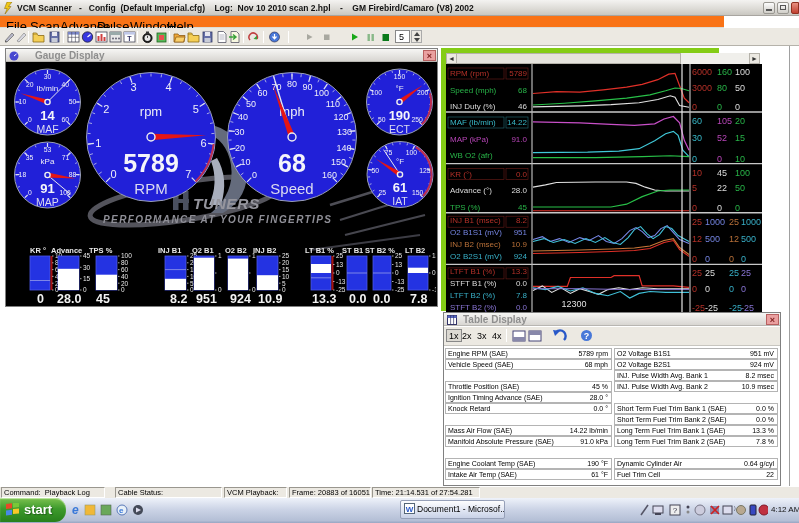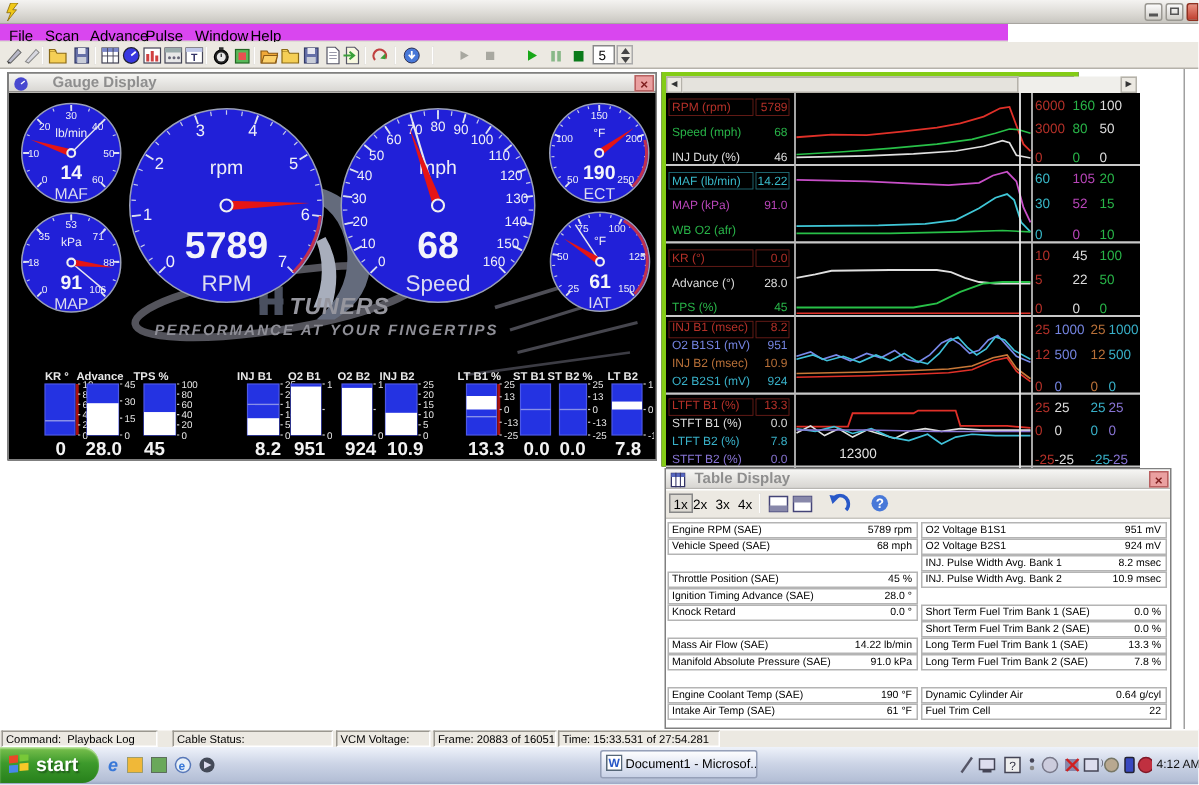--- a/index.html
+++ b/index.html
@@ -10,30 +10,31 @@
 .closebtn { position:absolute; right:1px; top:1px; width:13px; height:11px;
   background:#eaa0a0; border:1px solid #b86060; color:#802020; font-size:9px;
   font-weight:bold; text-align:center; line-height:10px; }
 </style></head>
 <body>
 
 <div class="abs" style="left:0;top:0;width:799px;height:16px;background:linear-gradient(#f4f3f1,#dcdad5 60%,#c9c7c1);border-bottom:1px solid #a8a5a0">
   <svg class="abs" style="left:3px;top:2px" width="11" height="12" viewBox="0 0 11 12">
       <polygon points="4,0 9,0 5.5,4.5 8,4.5 2,12 4.2,6.5 1.5,6.5" fill="#f0c818" stroke="#806000" stroke-width="0.5"></polygon>
     </svg>
+  <div class="abs" style="left:17px;top:3px;font-size:8.5px;font-weight:bold;color:#111;white-space:nowrap">VCM Scanner&nbsp;&nbsp; -&nbsp;&nbsp; Config&nbsp; (Default Imperial.cfg)&nbsp;&nbsp;&nbsp; Log:&nbsp; Nov 10 2010 scan 2.hpl&nbsp;&nbsp;&nbsp; -&nbsp;&nbsp;&nbsp; GM Firebird/Camaro (V8) 2002</div>
   <div class="abs" style="left:763px;top:2px;width:12px;height:12px;background:linear-gradient(#fcfcfc,#d0cec8);border:1px solid #9a9892;border-radius:2px">
       <div style="position:absolute;left:2px;bottom:2px;width:6px;height:2px;background:#555"></div>
     </div>
   <div class="abs" style="left:777px;top:2px;width:12px;height:12px;background:linear-gradient(#fcfcfc,#d0cec8);border:1px solid #9a9892;border-radius:2px">
       <div style="position:absolute;left:2px;top:2px;width:6px;height:5px;border:1px solid #555"></div>
     </div>
   <div class="abs" style="left:791px;top:2px;width:8px;height:12px;background:linear-gradient(#e89080,#c04030);border:1px solid #903020;border-radius:2px 0 0 2px"></div>
 </div>
 
-<div class="abs" style="left:0;top:16px;width:672px;height:12px;background:#d946ef;border-bottom:1px solid #dedbd4;font-size:10px;color:#000">
+<div class="abs" style="left:0;top:16px;width:724px;height:12px;background:#f97316;border-bottom:1px solid #dedbd4;font-size:13px;color:#000">
   <span class="abs" style="left:6px;top:3px">File</span>
     <span class="abs" style="left:30px;top:3px">Scan</span>
   <span class="abs" style="left:60px;top:3px">Advance</span>
     <span class="abs" style="left:97px;top:3px">Pulse</span>
   <span class="abs" style="left:130px;top:3px">Window</span>
     <span class="abs" style="left:167px;top:3px">Help</span>
 </div>
 
 <div class="abs" style="left:0;top:28px;width:799px;height:18px;background:#ece9e2;border-bottom:1px solid #b5b2aa">
 <svg style="position:absolute;left:3px;top:2px" width="13" height="14" viewBox="0 0 13 14">
@@ -590,21 +591,21 @@
           <line x1="422" y1="193.0" x2="423.5" y2="193.0" stroke="#cccccc" stroke-width="0.8"></line>
           <text x="425" y="195.4" font-size="6.5" fill="#e8e8e8">13</text>
           <line x1="422" y1="210.0" x2="423.5" y2="210.0" stroke="#cccccc" stroke-width="0.8"></line>
           <text x="425" y="212.4" font-size="6.5" fill="#e8e8e8">0</text>
           <line x1="422" y1="227.0" x2="423.5" y2="227.0" stroke="#cccccc" stroke-width="0.8"></line>
           <text x="425" y="229.4" font-size="6.5" fill="#e8e8e8">-13</text>
           <text x="403" y="240" font-size="12.5" font-weight="bold" fill="#f2f2f2">7.8</text>
         </svg></div>
   </div>
 
-  <div class="abs" style="left:441px;top:2px;width:278px;height:263px;border:3px solid #84cc16;background:#000">
+  <div class="abs" style="left:441px;top:2px;width:278px;height:263px;border:5px solid #84cc16;background:#000">
     <div class="abs" style="left:0;top:0;width:314px;height:11px;background:#f0efeb">
       <div class="abs" style="left:0;top:0;width:11px;height:11px;background:#ece9e2;border:1px solid #b5b2aa;font-size:7px;text-align:center;line-height:10px;color:#333">◄</div>
       <div class="abs" style="left:11px;top:0;width:224px;height:11px;background:#e5e3dd;border:1px solid #b5b2aa;border-left:none"></div>
       <div class="abs" style="left:303px;top:0;width:11px;height:11px;background:#ece9e2;border:1px solid #b5b2aa;font-size:7px;text-align:center;line-height:10px;color:#333">►</div>
     </div>
     <div class="abs" style="left:0;top:11px"><svg width="316" height="252" viewBox="0 0 316 252" font-family="Liberation Sans, sans-serif">
           <rect x="0" y="0" width="316" height="252" fill="#000"></rect>
           <polyline points="87.0,29.5 110.4,27.7 133.8,28.1 157.2,25.8 180.6,23.1 196.2,20.3 211.8,15.7 222.7,10.2 229.0,9.3 233.6,21.7 238.3,34.1 243.0,38.7" fill="none" stroke="#e03028" stroke-width="1.2"></polyline>
           <polyline points="87.0,41.0 118.2,39.2 149.4,36.9 180.6,34.1 204.0,30.9 219.6,26.8 229.0,24.0 235.2,24.5 243.0,26.8" fill="none" stroke="#28c048" stroke-width="1.1"></polyline>
           <polyline points="87.0,42.9 133.8,41.9 165.0,40.6 193.1,38.7 211.8,35.5 224.3,31.8 229.0,33.2 233.6,41.5 243.0,43.3" fill="none" stroke="#e0e0e0" stroke-width="1.1"></polyline>
@@ -775,23 +776,23 @@
         <div style="height:11px;line-height:8px"><div style="display:inline-block;vertical-align:top;box-sizing:border-box;width:167px;height:11px"></div><span style="display:inline-block;width:2px"></span><div style="display:inline-block;vertical-align:top;box-sizing:border-box;width:164px;height:11px"></div></div>
         <div style="height:11px;line-height:8px"><div style="display:inline-block;vertical-align:top;box-sizing:border-box;width:167px;height:11px;border:1px solid #b4b4b4;padding:0 3px;overflow:hidden;position:relative"><span style="position:absolute;left:2px;top:1px;white-space:nowrap">Engine Coolant Temp (SAE)</span><span style="position:absolute;right:3px;top:1px;white-space:nowrap">190 °F</span></div><span style="display:inline-block;width:2px"></span><div style="display:inline-block;vertical-align:top;box-sizing:border-box;width:164px;height:11px;border:1px solid #b4b4b4;padding:0 3px;overflow:hidden;position:relative"><span style="position:absolute;left:2px;top:1px;white-space:nowrap">Dynamic Cylinder Air</span><span style="position:absolute;right:3px;top:1px;white-space:nowrap">0.64 g/cyl</span></div></div>
         <div style="height:11px;line-height:8px"><div style="display:inline-block;vertical-align:top;box-sizing:border-box;width:167px;height:11px;border:1px solid #b4b4b4;padding:0 3px;overflow:hidden;position:relative"><span style="position:absolute;left:2px;top:1px;white-space:nowrap">Intake Air Temp (SAE)</span><span style="position:absolute;right:3px;top:1px;white-space:nowrap">61 °F</span></div><span style="display:inline-block;width:2px"></span><div style="display:inline-block;vertical-align:top;box-sizing:border-box;width:164px;height:11px;border:1px solid #b4b4b4;padding:0 3px;overflow:hidden;position:relative"><span style="position:absolute;left:2px;top:1px;white-space:nowrap">Fuel Trim Cell</span><span style="position:absolute;right:3px;top:1px;white-space:nowrap">22</span></div></div>
     </div>
   </div>
 </div>
 
 <div class="abs" style="left:0;top:486px;width:799px;height:12px;background:#ece9e2;border-top:1px solid #fff;font-size:7.5px;color:#000">
   <div class="abs" style="left:1px;top:0px;width:104px;height:11px;border:1px solid;border-color:#9a978f #fff #fff #9a978f;padding-left:2px;line-height:10px;white-space:nowrap;overflow:hidden">Command:&nbsp; Playback Log</div>
   <div class="abs" style="left:115px;top:0px;width:107px;height:11px;border:1px solid;border-color:#9a978f #fff #fff #9a978f;padding-left:2px;line-height:10px;white-space:nowrap;overflow:hidden">Cable Status:</div>
-  <div class="abs" style="left:224px;top:0px;width:63px;height:11px;border:1px solid;border-color:#9a978f #fff #fff #9a978f;padding-left:2px;line-height:10px;white-space:nowrap;overflow:hidden">VCM Voltage:</div>
+  <div class="abs" style="left:224px;top:0px;width:63px;height:11px;border:1px solid;border-color:#9a978f #fff #fff #9a978f;padding-left:2px;line-height:10px;white-space:nowrap;overflow:hidden">VCM Playback:</div>
   <div class="abs" style="left:289px;top:0px;width:82px;height:11px;border:1px solid;border-color:#9a978f #fff #fff #9a978f;padding-left:2px;line-height:10px;white-space:nowrap;overflow:hidden">Frame: 20883 of 16051</div>
-  <div class="abs" style="left:372px;top:0px;width:108px;height:11px;border:1px solid;border-color:#9a978f #fff #fff #9a978f;padding-left:2px;line-height:10px;white-space:nowrap;overflow:hidden">Time: 15:33.531 of 27:54.281</div>
+  <div class="abs" style="left:372px;top:0px;width:108px;height:11px;border:1px solid;border-color:#9a978f #fff #fff #9a978f;padding-left:2px;line-height:10px;white-space:nowrap;overflow:hidden">Time: 21:14.531 of 27:54.281</div>
 </div>
 
 <div class="abs" style="left:0;top:498px;width:799px;height:25px;background:linear-gradient(#eef2fa,#ccd4e6 45%,#b4bfd6 90%,#98a5c2)">
   <div class="abs" style="left:0;top:0px;width:66px;height:24px;background:linear-gradient(#7cc24f,#3d9a2c 45%,#27801b);border-radius:0 11px 11px 0;box-shadow:inset 0 1px 1px #c2e8a8">
     <svg class="abs" style="left:6px;top:5px" width="15" height="14" viewBox="0 0 15 14">
       <rect x="0" y="1" width="6" height="5" fill="#e84828" transform="skewY(-6)"></rect>
       <rect x="7" y="0.4" width="6" height="5" fill="#78c838" transform="skewY(-6)"></rect>
       <rect x="0" y="7.4" width="6" height="5" fill="#4888e8" transform="skewY(-6)"></rect>
       <rect x="7" y="6.8" width="6" height="5" fill="#f8c828" transform="skewY(-6)"></rect>
     </svg>

